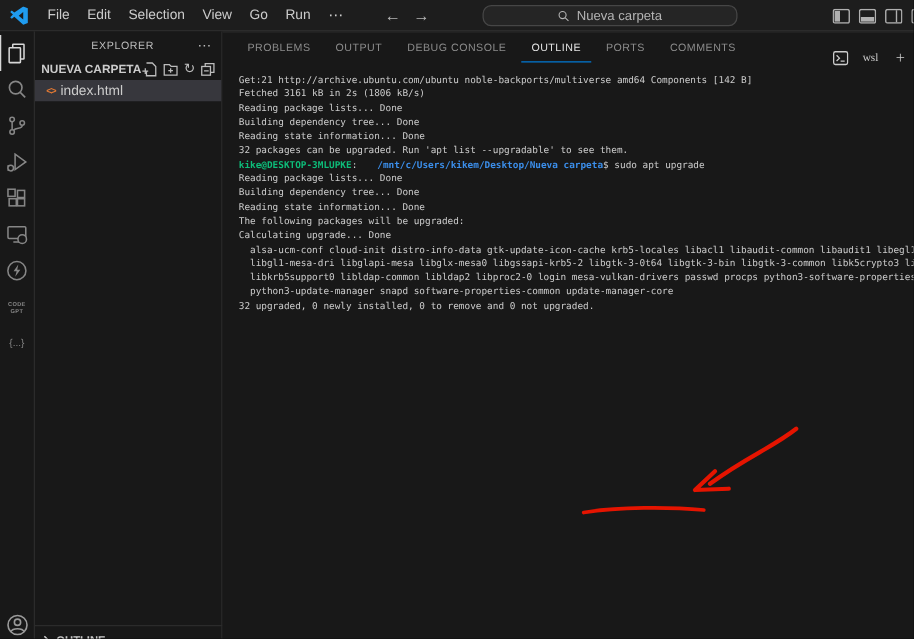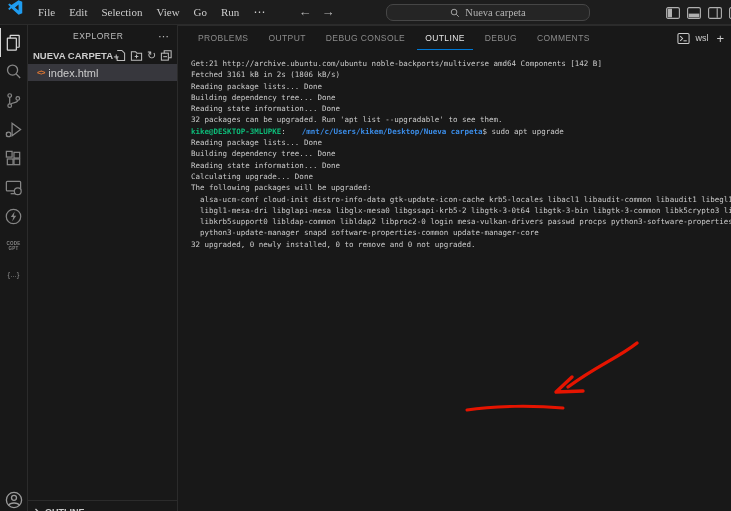--- a/index.html
+++ b/index.html
@@ -4,21 +4,21 @@
 <style>
   * { margin:0; padding:0; box-sizing:border-box; }
   html,body { background:#000; }
   #app {
     position:relative; width:731px; height:511px; overflow:hidden;
     background:#1f1f1f; font-family:"Liberation Sans", sans-serif; color:#cccccc;
     -webkit-font-smoothing:antialiased;
   }
   
   .titlebar { position:absolute; top:0; left:0; width:731px; height:25px;
-    background:#1d1d1d; border-bottom:1px solid #2b2b2b; display:flex; z-index:10;font-family:Liberation Serif, serif; }
+    background:#1d1d1d; border-bottom:1px solid #2b2b2b; display:flex; align-items:center; z-index:10; }
   .titlebar .logo { width:15px; height:15px; margin:0 8px 0 8px; flex:0 0 auto; }
   .menus { display:flex; align-items:center; }
   .menu-item { font-size:11px; color:#cccccc; padding:0 7px; cursor:default; }
   .menu-more { font-size:12px; color:#cccccc; padding:0 7px; }
   .nav-arrows { display:flex; align-items:center; margin-left:26px; gap:10px; }
   .nav-arrow { font-size:13px; color:#b6b6b6; }
   .searchbox { position:absolute; left:386px; top:4px; width:204px; height:17px;
     background:#252525; border:1px solid #464646; border-radius:7px;
     display:flex; align-items:center; justify-content:center; gap:5px; color:#b4b4b4; font-size:10.5px; }
   .layout-icons { position:absolute; right:0; top:0; height:25px; display:flex; align-items:center; gap:7px; padding-right:0; left:666px; }
@@ -49,21 +49,21 @@
   .outline-label { font-size:9px; font-weight:bold; color:#cccccc; }
   
   .main { flex:1; display:flex; flex-direction:row; position:relative; }
   .editor { height:270px; background:#1f1f1f; position:relative; }
   .watermark { position:absolute; left:237px; top:42px; width:186px; height:186px; }
   
   .panel { flex:1; background:#181818; border-top:1px solid #2b2b2b; position:relative; }
   .panel-tabs { height:24px; display:flex; align-items:center; padding-left:12px; gap:4px; }
   .ptab { font-size:8.5px; letter-spacing:.4px; color:#8c8c8c; padding:0 8px; height:24px; display:flex; align-items:center; }
   .ptab.active { color:#e4e4e4; border-bottom:1.5px solid #0078d4; }
-  .panel-actions { position:absolute; right:4px; top:0; height:24px; display:flex; align-items:center; gap:5px; }
+  .panel-actions { position:absolute; right:4px; top:8px; height:24px; display:flex; align-items:center; gap:11px;font-family:Liberation Serif, serif; }
   .shell-label { font-size:9px; color:#cccccc; }
   .plus-btn { font-size:13px; color:#cccccc; padding:0 3px; }
   .terminal { position:absolute; left:13px; top:32px; right:0; bottom:0; overflow:hidden;
     font-family:"DejaVu Sans Mono", monospace; font-size:7.5px; line-height:11.3px; color:#cccccc; }
   .term-line { white-space:pre; }
   .seg-d { color:#cccccc; }
   .seg-g { color:#0dbc79; font-weight:bold; }
   .seg-b { color:#3b8eea; font-weight:bold;margin-left:16px; }
   
   .annotation { position:absolute; top:0; left:0; width:731px; height:511px; pointer-events:none; z-index:50; }
@@ -258,21 +258,21 @@
           <use href="#vsc-logo" fill="#171717"></use>
         </svg>
       </div>
 
       <div class="panel">
         <div class="panel-tabs">
           <span class="ptab">PROBLEMS</span>
           <span class="ptab">OUTPUT</span>
           <span class="ptab">DEBUG CONSOLE</span>
           <span class="ptab active">OUTLINE</span>
-          <span class="ptab">DEBUG</span>
+          <span class="ptab">PORTS</span>
           <span class="ptab">COMMENTS</span>
         </div>
         <div class="panel-actions">
           <svg class="icon" width="13" height="13" viewBox="0 0 14 14">
               <g fill="none" stroke="#cccccc" stroke-width="1.1">
             <rect x="1" y="1.5" width="12" height="11" rx="1.5"></rect>
             <path d="M3.5 4.5 L6 7 L3.5 9.5"></path>
                 <line x1="7" y1="9.5" x2="10.5" y2="9.5"></line>
           </g>
             </svg>
@@ -283,22 +283,22 @@
             <div class="term-line"><span class="seg-d">Get:21 http://archive.ubuntu.com/ubuntu noble-backports/multiverse amd64 Components [142 B]</span></div>
             <div class="term-line"><span class="seg-d">Fetched 3161 kB in 2s (1806 kB/s)</span></div>
             <div class="term-line"><span class="seg-d">Reading package lists... Done</span></div>
             <div class="term-line"><span class="seg-d">Building dependency tree... Done</span></div>
             <div class="term-line"><span class="seg-d">Reading state information... Done</span></div>
             <div class="term-line"><span class="seg-d">32 packages can be upgraded. Run 'apt list --upgradable' to see them.</span></div>
             <div class="term-line"><span class="seg-g">kike@DESKTOP-3MLUPKE</span><span class="seg-d">:</span><span class="seg-b">/mnt/c/Users/kikem/Desktop/Nueva carpeta</span><span class="seg-d">$ sudo apt upgrade</span></div>
             <div class="term-line"><span class="seg-d">Reading package lists... Done</span></div>
             <div class="term-line"><span class="seg-d">Building dependency tree... Done</span></div>
             <div class="term-line"><span class="seg-d">Reading state information... Done</span></div>
+            <div class="term-line"><span class="seg-d">The following packages will be upgraded:</span></div>
             <div class="term-line"><span class="seg-d">Calculating upgrade... Done</span></div>
-            <div class="term-line"><span class="seg-d">The following packages will be upgraded:</span></div>
             <div class="term-line"><span class="seg-d">  alsa-ucm-conf cloud-init distro-info-data gtk-update-icon-cache krb5-locales libacl1 libaudit-common libaudit1 libegl1</span></div>
             <div class="term-line"><span class="seg-d">  libgl1-mesa-dri libglapi-mesa libglx-mesa0 libgssapi-krb5-2 libgtk-3-0t64 libgtk-3-bin libgtk-3-common libk5crypto3 libkrb5-3</span></div>
             <div class="term-line"><span class="seg-d">  libkrb5support0 libldap-common libldap2 libproc2-0 login mesa-vulkan-drivers passwd procps python3-software-properties-gtk</span></div>
             <div class="term-line"><span class="seg-d">  python3-update-manager snapd software-properties-common update-manager-core</span></div>
             <div class="term-line"><span class="seg-d">32 upgraded, 0 newly installed, 0 to remove and 0 not upgraded.</span></div>
           </div>
       </div>
     </div>
   </div>
 

